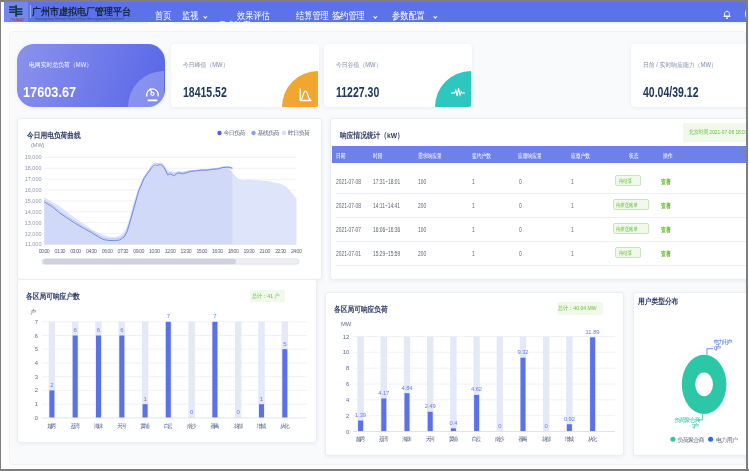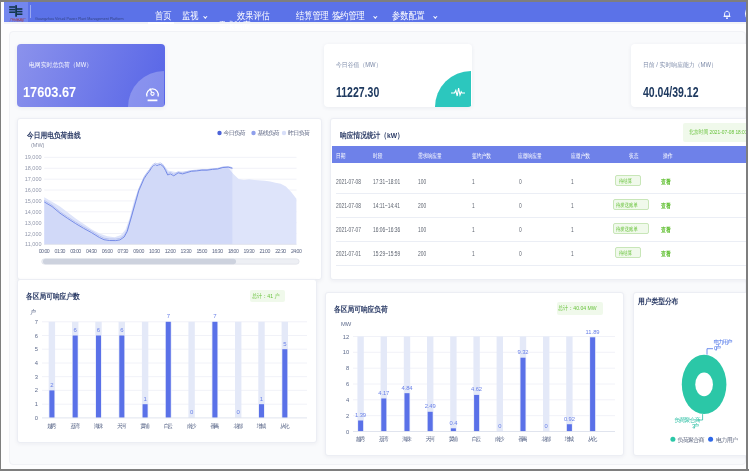--- a/index.html
+++ b/index.html
@@ -44,49 +44,59 @@
           <rect x="5.2" y="9.4" width="6.2" height="1.6"></rect>
           <rect x="12.2" y="6.2" width="6.2" height="1.6"></rect>
           <rect x="12.2" y="8.8" width="6.2" height="1.6"></rect>
           <rect x="12.2" y="11.4" width="6.2" height="1.6"></rect>
           <rect x="11.2" y="3.2" width="1.8" height="11.5"></rect>
         </g>
         <text x="5.5" y="18.6" font-size="3.4" fill="#A83232" textLength="16.5">广州虚拟电厂</text>
       </svg>
     </div>
     <div style="position:absolute;left:26.3px;top:3px;width:0.6px;height:13px;background:rgba(255,255,255,0.4);"></div>
+    <div class="title"><span class="sx" style="transform:scaleX(0.9);">广州市虚拟电厂管理平台</span></div>
     <div class="subtitle"><span class="sx" style="transform:scaleX(0.92);">Guangzhou Virtual Power Plant Management Platform</span></div>
     <div class="navitem" style="left:151px;"><span class="sx" style="transform:scaleX(0.82);">首页</span></div>
     <div class="navitem" style="left:178px;"><span class="sx" style="transform:scaleX(0.82);">监视</span><span class="chev"></span></div>
     <div class="navitem" style="left:214px;margin-top:10px;"><span class="sx" style="transform:scaleX(0.82);">需求响应</span></div>
     <div class="navitem" style="left:233px;"><span class="sx" style="transform:scaleX(0.82);">效果评估</span></div>
     <div class="navitem" style="left:292px;"><span class="sx" style="transform:scaleX(0.82);">结算管理</span><span class="chev"></span></div>
     <div class="navitem" style="left:328px;"><span class="sx" style="transform:scaleX(0.82);">签约管理</span><span class="chev"></span></div>
     <div class="navitem" style="left:388px;"><span class="sx" style="transform:scaleX(0.82);">参数配置</span><span class="chev"></span></div>
     <svg class="abs" style="left:719px;top:6.5px;" width="8" height="11" viewBox="0 0 8 11">
       <path d="M1.4,7 Q1.4,2.2 4,2.2 Q6.6,2.2 6.6,7 Z" fill="none" stroke="#fff" stroke-width="0.9"></path>
       <line x1="0.6" y1="7.5" x2="7.4" y2="7.5" stroke="#fff" stroke-width="0.9"></line>
       <circle cx="4" cy="9.2" r="0.9" fill="#fff"></circle>
     </svg>
     <div style="position:absolute;left:740.5px;top:3px;width:17px;height:17px;border-radius:50%;background:#fff;"></div>
   </div>
   <div id="substrip"></div>
   <div id="underline"></div>
 
   <div id="container"></div>
 
-  <div class="card" style="left:17px;background:linear-gradient(110deg,#8B92EC 0%,#5765E7 100%);">
+  <div class="card" style="left:17px;background:linear-gradient(110deg,#8B92EC 0%,#5765E7 100%);border-radius:17px;">
     <div class="lbl" style="color:rgba(255,255,255,0.95);"><span class="sx" style="transform:scaleX(0.9);">电网实时总负荷（MW）</span></div>
     <div class="val" style="color:#fff;left:5.5px;top:39px;font-size:15px;"><span class="sx" style="transform:scaleX(0.85);">17603.67</span></div>
     <div class="disc" style="background:rgba(255,255,255,0.25);"></div>
     <svg class="abs" style="right:5px;bottom:5px;" width="15" height="17" viewBox="0 0 15 17">
       <path d="M 2 11.5 A 5.8 5.8 0 1 1 13 11.5" fill="none" stroke="#fff" stroke-width="1.3"></path>
       <circle cx="7.5" cy="8.8" r="1.6" fill="none" stroke="#fff" stroke-width="1.1"></circle>
       <line x1="6.7" y1="7.4" x2="4.9" y2="3.6" stroke="#fff" stroke-width="1.2"></line>
       <line x1="2.6" y1="15.4" x2="12.4" y2="15.4" stroke="#fff" stroke-width="1.7"></line>
+    </svg>
+  </div>
+  <div class="card" style="left:170.6px;">
+    <div class="lbl"><span class="sx" style="transform:scaleX(0.9);">今日峰值（MW）</span></div>
+    <div class="val"><span class="sx" style="transform:scaleX(0.75);">18415.52</span></div>
+    <div class="disc" style="background:#F0A62F;"></div>
+    <svg class="abs" style="right:6.7px;bottom:5px;" width="13" height="15" viewBox="0 0 13 15">
+      <path d="M 1.2 1.5 L 1.2 13.5 L 12.5 13.5" fill="none" stroke="#fff" stroke-width="1.3"></path>
+      <path d="M 1.8 12.6 C 4 12.6 4 4.2 6.5 4.2 C 9 4.2 8.8 12.6 11.5 12.6" fill="none" stroke="#fff" stroke-width="1.2"></path>
     </svg>
   </div>
   <div class="card" style="left:324.2px;">
     <div class="lbl"><span class="sx" style="transform:scaleX(0.9);">今日谷值（MW）</span></div>
     <div class="val"><span class="sx" style="transform:scaleX(0.75);">11227.30</span></div>
     <div class="disc" style="background:#2CC7BE;"></div>
     <svg class="abs" style="right:7.4px;bottom:9.5px;" width="14" height="11" viewBox="0 0 14 11">
       <path d="M 0 6 L 3.5 6 L 4.8 3.4 L 6.2 9 L 7.6 1 L 9 8 L 10.2 4.8 L 11 6 L 14 6" fill="none" stroke="#fff" stroke-width="1.1"></path>
     </svg>
   </div>

